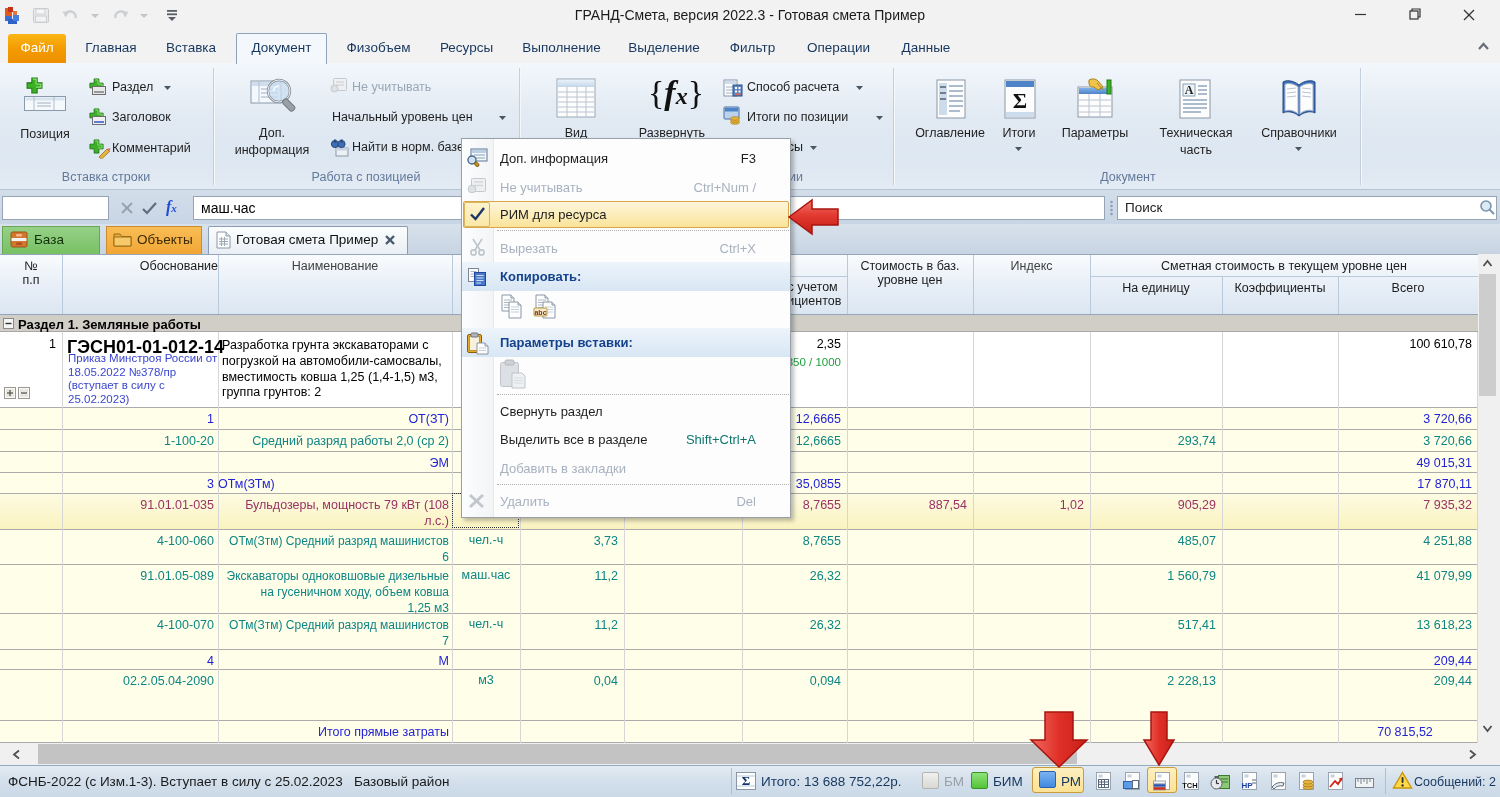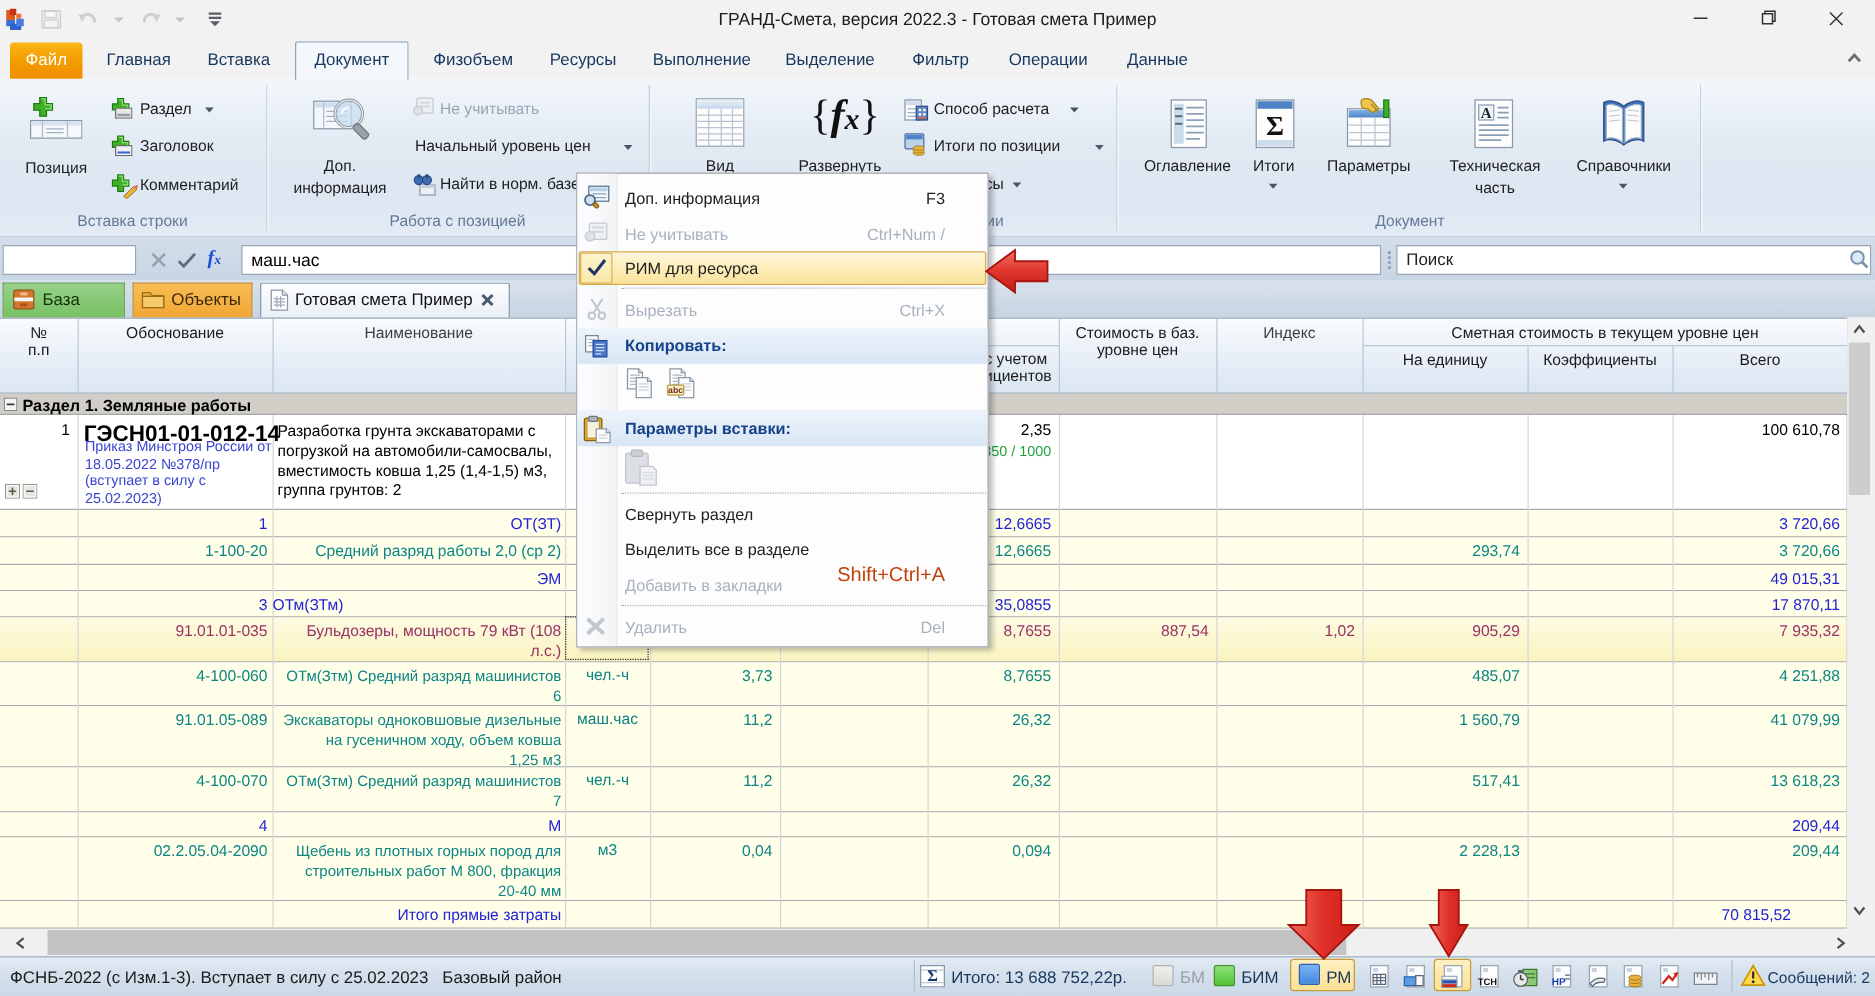--- a/index.html
+++ b/index.html
@@ -365,21 +365,21 @@
 <div class="a" style="left:742px;top:277px;width:1px;height:37px;background:#b9c9dc"></div>
 <div class="a" style="left:847px;top:255px;width:1px;height:59px;background:#b9c9dc"></div>
 <div class="a" style="left:973px;top:255px;width:1px;height:59px;background:#b9c9dc"></div>
 <div class="a" style="left:1090px;top:255px;width:1px;height:59px;background:#b9c9dc"></div>
 <div class="a" style="left:1222px;top:277px;width:1px;height:37px;background:#b9c9dc"></div>
 <div class="a" style="left:1338px;top:277px;width:1px;height:37px;background:#b9c9dc"></div>
 <div class="a" style="left:1478px;top:255px;width:1px;height:59px;background:#b9c9dc"></div>
 <div class="a" style="left:520px;top:276px;width:327px;height:1px;background:#b9c9dc"></div>
 <div class="a" style="left:1090px;top:276px;width:388px;height:1px;background:#b9c9dc"></div>
 <div class="a" style="left:0px;top:259px;width:62px;text-align:center;font-size:12.5px;color:#1c1c1c;line-height:14px">№<br>п.п</div>
-<div class="a" style="left:62px;top:259px;width:156px;text-align:center;font-size:12.5px;color:#1c1c1c;line-height:14px">Обоснование</div>
+<div class="a" style="left:62px;top:259px;width:156px;text-align:right;font-size:12.5px;color:#1c1c1c;line-height:14px">Обоснование</div>
 <div class="a" style="left:218px;top:259px;width:234px;text-align:center;font-size:12.5px;color:#404040;line-height:14px">Наименование</div>
 <div class="a" style="left:520px;top:258px;width:327px;text-align:center;font-size:12.5px;color:#1c1c1c;line-height:14px">Количество</div>
 <div class="a" style="left:520px;top:281px;width:104px;text-align:center;font-size:12.5px;color:#1c1c1c;line-height:14px">На единицу</div>
 <div class="a" style="left:624px;top:277px;width:118px;text-align:center;font-size:12.5px;color:#1c1c1c;line-height:14px">Коэффи-<br>циенты</div>
 <div class="a" style="left:742px;top:280px;width:105px;text-align:center;font-size:12.5px;color:#1c1c1c;line-height:14px">Всего с учетом коэффициентов</div>
 <div class="a" style="left:847px;top:259px;width:126px;text-align:center;font-size:12.5px;color:#1c1c1c;line-height:14px">Стоимость в баз.<br>уровне цен</div>
 <div class="a" style="left:973px;top:259px;width:117px;text-align:center;font-size:12.5px;color:#404040;line-height:14px">Индекс</div>
 <div class="a" style="left:1090px;top:259px;width:388px;text-align:center;font-size:12.5px;color:#1c1c1c;line-height:14px">Сметная стоимость в текущем уровне цен</div>
 <div class="a" style="left:1090px;top:281px;width:132px;text-align:center;font-size:12.5px;color:#1c1c1c;line-height:14px">На единицу</div>
 <div class="a" style="left:1222px;top:281px;width:116px;text-align:center;font-size:12.5px;color:#1c1c1c;line-height:14px">Коэффициенты</div>
@@ -472,21 +472,20 @@
 <div class="a" style="left:221px;top:617px;width:228px;text-align:right;font-size:12px;color:#0e8585;line-height:16px">ОТм(Зтм) Средний разряд машинистов<br>7</div>
 <div class="a" style="left:452px;top:617px;width:68px;text-align:center;font-size:12.5px;color:#0e8585">чел.-ч</div>
 <div class="a" style="left:520px;top:617px;width:98px;text-align:right;font-size:12.5px;color:#0e8585;line-height:16px">11,2</div>
 <div class="a" style="left:742px;top:617px;width:99px;text-align:right;font-size:12.5px;color:#0e8585;line-height:16px">26,32</div>
 <div class="a" style="left:1090px;top:617px;width:126px;text-align:right;font-size:12.5px;color:#0e8585;line-height:16px">517,41</div>
 <div class="a" style="left:1338px;top:617px;width:134px;text-align:right;font-size:12.5px;color:#0e8585;line-height:16px">13 618,23</div>
 <div class="a" style="left:62px;top:653px;width:152px;text-align:right;font-size:12.5px;color:#2323d6;line-height:16px">4</div>
 <div class="a" style="left:218px;top:653px;width:231px;text-align:right;font-size:12.5px;color:#2323d6;line-height:16px">М</div>
 <div class="a" style="left:1338px;top:653px;width:134px;text-align:right;font-size:12.5px;color:#2323d6;line-height:16px">209,44</div>
 <div class="a" style="left:62px;top:673px;width:152px;text-align:right;font-size:12.5px;color:#0e8585;line-height:16px">02.2.05.04-2090</div>
-<div class="a" style="left:221px;top:673px;width:228px;text-align:right;font-size:12px;color:#0e8585;line-height:16px">Щебень из плотных горных пород для<br>строительных работ М 800, фракция<br>20-40 мм</div>
 <div class="a" style="left:452px;top:673px;width:68px;text-align:center;font-size:12.5px;color:#0e8585">м3</div>
 <div class="a" style="left:520px;top:673px;width:98px;text-align:right;font-size:12.5px;color:#0e8585;line-height:16px">0,04</div>
 <div class="a" style="left:742px;top:673px;width:99px;text-align:right;font-size:12.5px;color:#0e8585;line-height:16px">0,094</div>
 <div class="a" style="left:1090px;top:673px;width:126px;text-align:right;font-size:12.5px;color:#0e8585;line-height:16px">2 228,13</div>
 <div class="a" style="left:1338px;top:673px;width:134px;text-align:right;font-size:12.5px;color:#0e8585;line-height:16px">209,44</div>
 <div class="a" style="left:218px;top:724px;width:231px;text-align:right;font-size:12.5px;color:#2323d6;line-height:16px">Итого прямые затраты</div>
 <div class="a" style="left:1338px;top:724px;width:134px;text-align:center;font-size:12.5px;color:#2323d6;line-height:16px">70 815,52</div>
 <div class="a" style="left:452px;top:493px;width:67px;height:35px;border:1px dotted #333"></div>
 <div class="a" style="left:1478px;top:254px;width:19px;height:490px;background:#f0f0f0"></div>
 <svg class="a" style="left:1482px;top:259px" width="11" height="9" viewBox="0 0 11 9">
@@ -719,21 +718,21 @@
 <path d="M14 14 L24 14 L27 17 L27 29 L14 29 Z" fill="#eef0f2" stroke="#c0c4ca"></path>
 <g stroke="#d8dbdf">
         <line x1="16" y1="19" x2="25" y2="19"></line>
         <line x1="16" y1="21.5" x2="25" y2="21.5"></line>
         <line x1="16" y1="24" x2="25" y2="24"></line>
       </g>
 </svg>
 <div class="a" style="left:497px;top:394px;width:292px;border-top:1px dotted #b0b0b0;z-index:42"></div>
 <div class="a tx" style="left:500px;top:404px;font-size:13px;color:#1e1e1e;z-index:42">Свернуть раздел</div>
 <div class="a tx" style="left:500px;top:432px;font-size:13px;color:#1e1e1e;z-index:42">Выделить все в разделе</div>
-<div class="a" style="left:600px;top:452px;width:156px;text-align:right;font-size:16px;color:#c2410c;z-index:42">Shift+Ctrl+A</div>
+<div class="a" style="left:600px;top:432px;width:156px;text-align:right;font-size:13px;color:#0f766e;z-index:42">Shift+Ctrl+A</div>
 <div class="a tx" style="left:500px;top:461px;font-size:13px;color:#a8b2bf;z-index:42">Добавить в закладки</div>
 <div class="a" style="left:497px;top:484px;width:292px;border-top:1px dotted #b0b0b0;z-index:42"></div>
 <svg class="a" style="left:467px;top:492px;z-index:42" width="19" height="18" viewBox="0 0 19 18">
 <g stroke="#c3c7cd" stroke-width="3">
         <line x1="3" y1="3" x2="16" y2="15"></line>
         <line x1="16" y1="3" x2="3" y2="15"></line>
       </g>
 </svg>
 <div class="a tx" style="left:500px;top:494px;font-size:13px;color:#a8b2bf;z-index:42">Удалить</div>
 <div class="a" style="left:600px;top:494px;width:156px;text-align:right;font-size:13px;color:#a8b2bf;z-index:42">Del</div>

